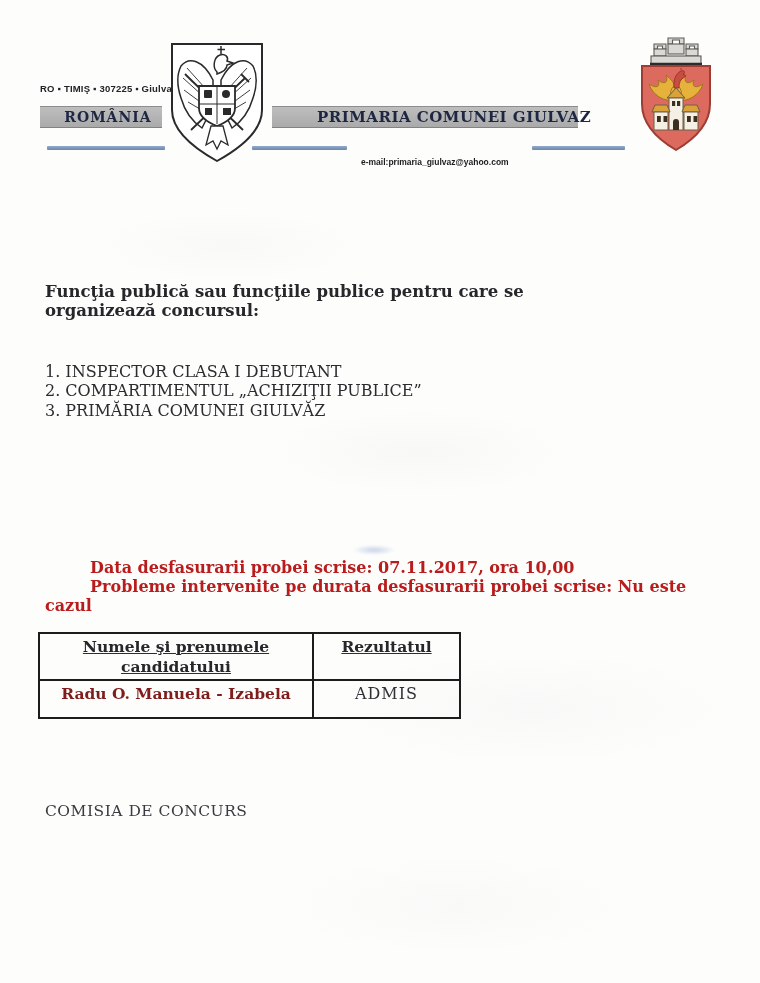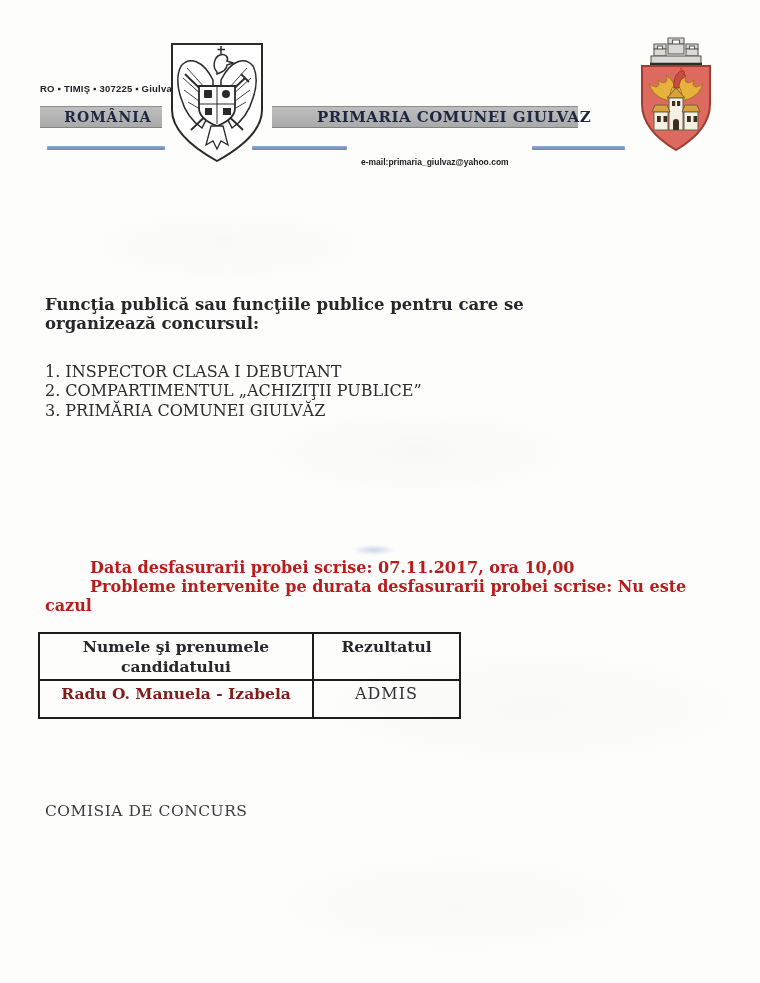--- a/index.html
+++ b/index.html
@@ -64,21 +64,21 @@
     background:transparent;
   }
   table.results td, table.results th {
     border:2px solid #1c1c1c; vertical-align:top; text-align:center; padding:3px 8px 2px;
   }
   th.name-col  { width:274px; }
   th.res-col   { width:147px; }
   .th-cell   { font-weight:bold; font-size:15.5px; line-height:20px; color:#26262b; }
   .name-cell { font-weight:bold; font-size:15.5px; line-height:20px; color:#7f1d1d; }
   .result-cell { font-weight:normal; font-size:16px; letter-spacing:1px; color:#303036; padding-top:5px; }
-  tr.row-header  { height:32px; }
+  tr.row-header  { height:32px;text-decoration:underline; }
   tr.row-first   { height:38px; }
   tr.row-second  { height:46px; }
   .signature { font-size:15.5px; letter-spacing:0.5px; color:#3a3a40; white-space:nowrap; }
 </style>
 </head>
 <body>
 
 <div class="page">
   <div class="noise"></div>
 
@@ -166,21 +166,21 @@
         <rect x="37" y="65" width="3.2" height="5"></rect>
         <rect x="17" y="80" width="3.8" height="6"></rect>
         <rect x="23.5" y="80" width="3.8" height="6"></rect>
         <rect x="47" y="80" width="3.8" height="6"></rect>
         <rect x="53.5" y="80" width="3.8" height="6"></rect>
         <path d="M33 94 v-8 a3 3 0 0 1 6 0 v8 z"></path>
       </g>
     </svg>
   </div>
 
-  <div class="abs intro-heading" style="left:45px; top:282px;margin-top:13px;">Funcţia publică sau funcţiile publice pentru care se organizează concursul:</div>
+  <div class="abs intro-heading" style="left:45px; top:282px;">Funcţia publică sau funcţiile publice pentru care se organizează concursul:</div>
 
   <div class="abs list-block" style="left:45px; top:362px;">
     <div>1. INSPECTOR CLASA I DEBUTANT</div>
     <div>2. COMPARTIMENTUL „ACHIZIŢII PUBLICE”</div>
     <div>3. PRIMĂRIA COMUNEI GIULVĂZ</div>
   </div>
 
 
   <div class="abs smudge" style="left:352px; top:545px;"></div>
 

